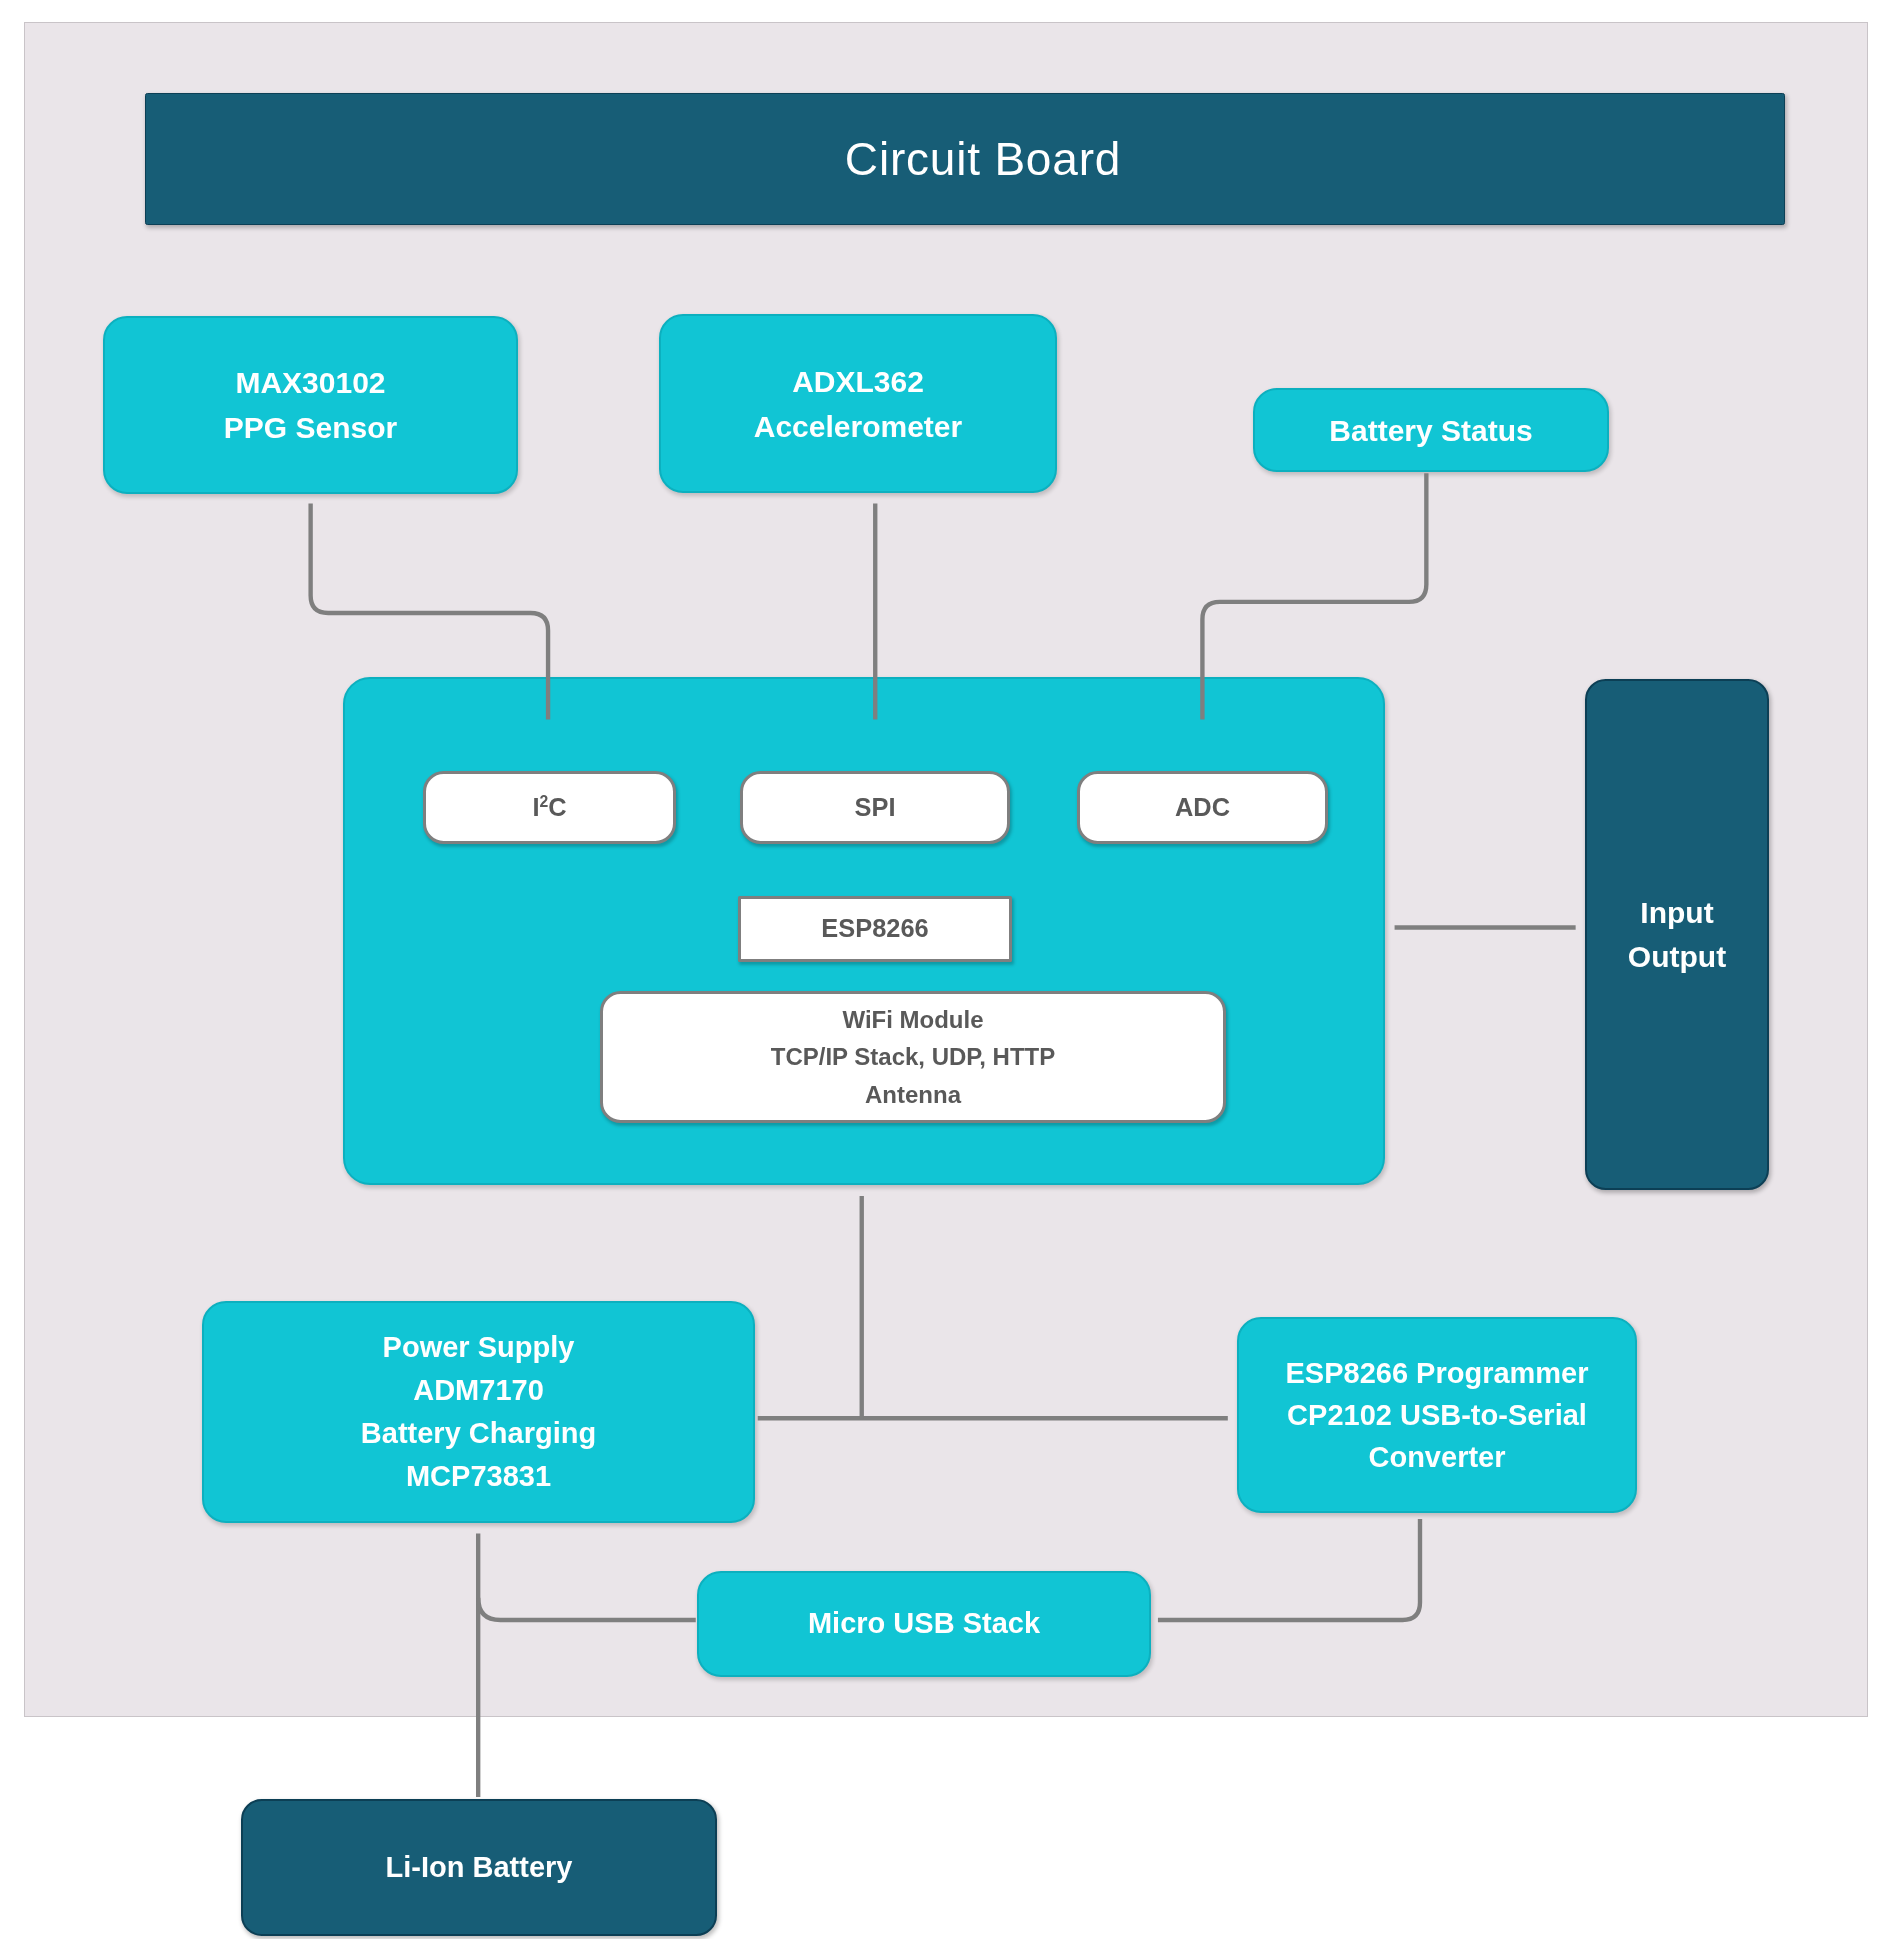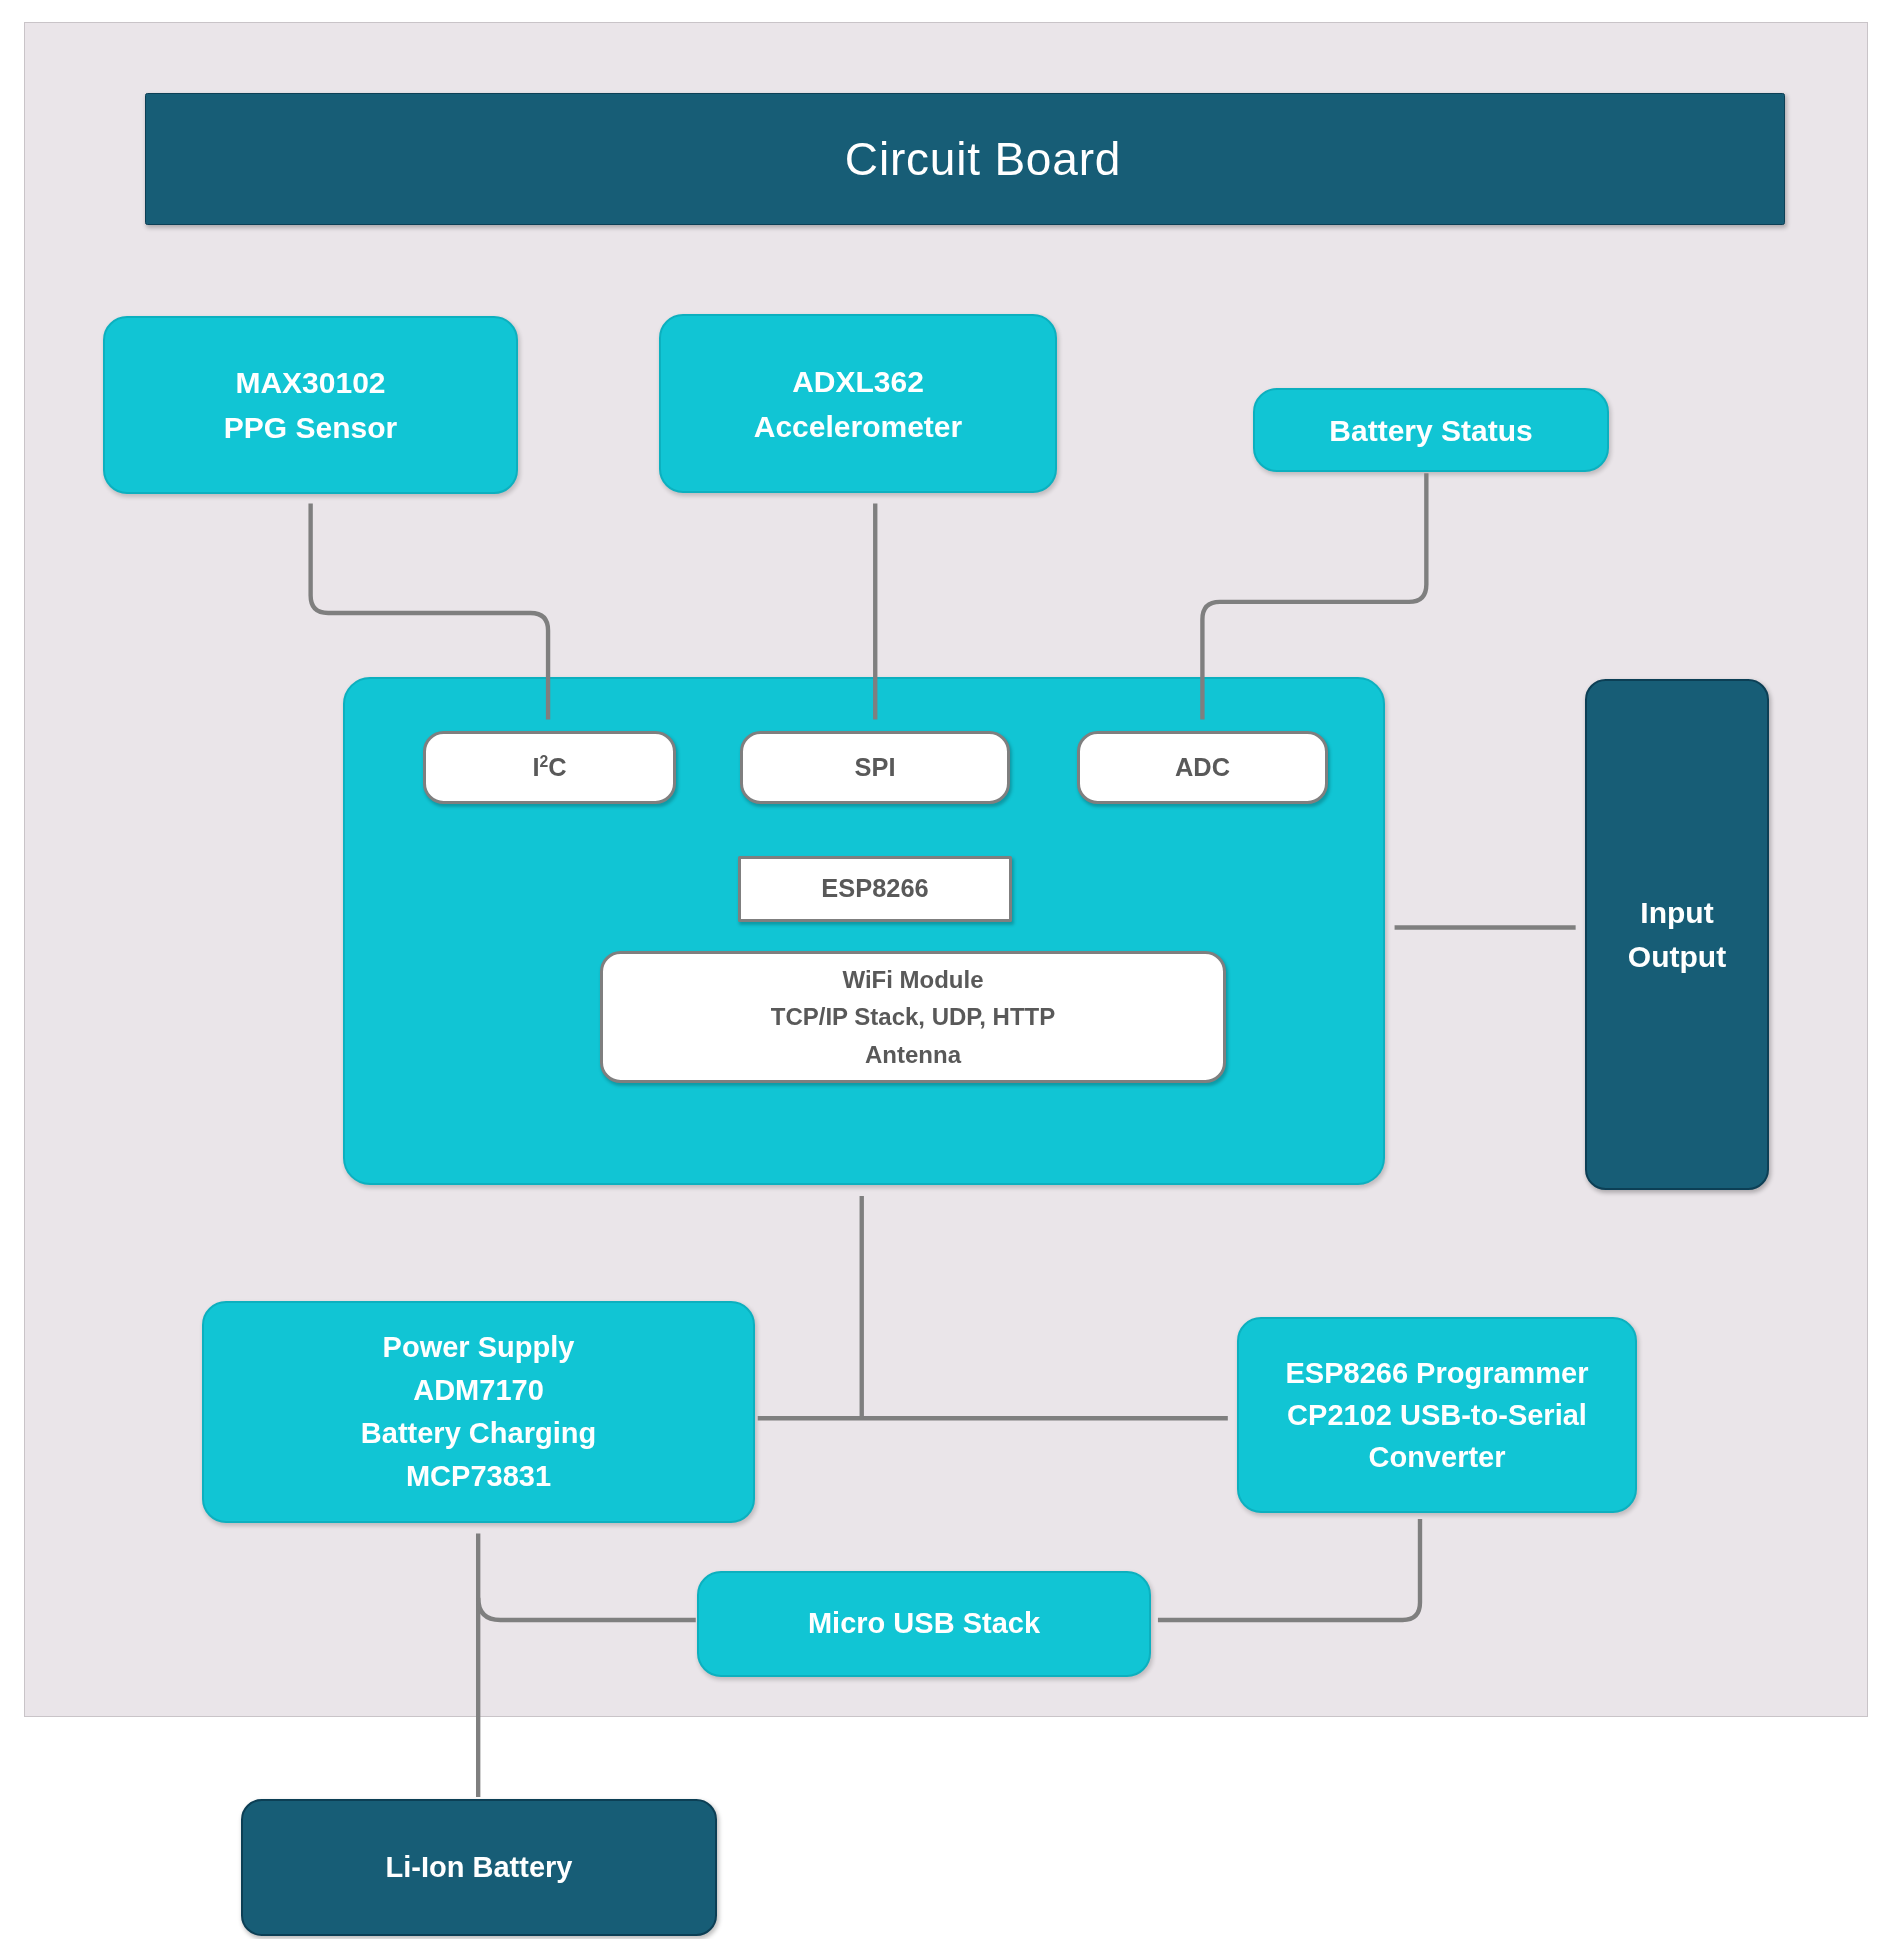--- a/index.html
+++ b/index.html
@@ -28,21 +28,21 @@
   .node .line{display:block;}
 
   .cyan{background:var(--cyan);border:2.4px solid var(--cyan-border);border-radius:24px;
     color:var(--text-on-color);font-weight:700;font-size:30px;line-height:1.5;
     box-shadow:1.6px 2.4px 4px rgba(0,0,0,0.18);}
   .dark{background:var(--dark-teal);border:2.4px solid var(--dark-teal-border);border-radius:20.6px;
     color:var(--text-on-color);font-weight:700;font-size:30px;line-height:1.5;
     box-shadow:1.6px 2.4px 4px rgba(0,0,0,0.25);}
   .whitebox{background:#ffffff;border:3.2px solid var(--white-box-border);
     color:var(--white-box-text);font-weight:600;font-size:25.4px;line-height:1.55;
-    box-shadow:1.6px 2.4px 3.2px rgba(0,0,0,0.22);}
+    box-shadow:1.6px 2.4px 3.2px rgba(0,0,0,0.22);margin-top:40px;}
   .rounded{border-radius:20.6px;}
   .square{border-radius:1.6px;}
 
   .n-max    {left:103px; top:316px;  width:415px; height:178px;}
   .n-adxl   {left:659px; top:314px;  width:398px; height:179px;}
   .n-batstat{left:1253px;top:388px;  width:356px; height:84px;font-size:30px;}
   .n-main   {left:343px; top:677px;  width:1042px;height:508px;border-radius:27px;}
   .n-i2c    {left:423px; top:731px;  width:253px; height:73px;}
   .n-spi    {left:740px; top:731px;  width:270px; height:73px;}
   .n-adc    {left:1077px;top:731px;  width:251px; height:73px;}

